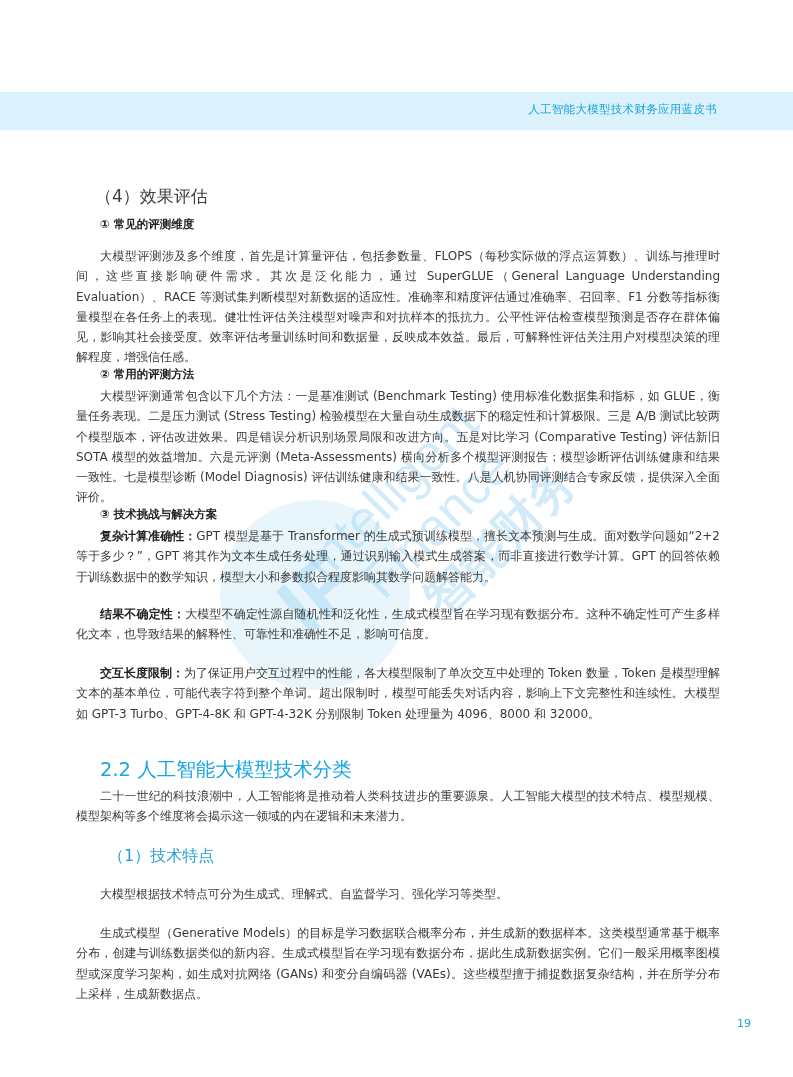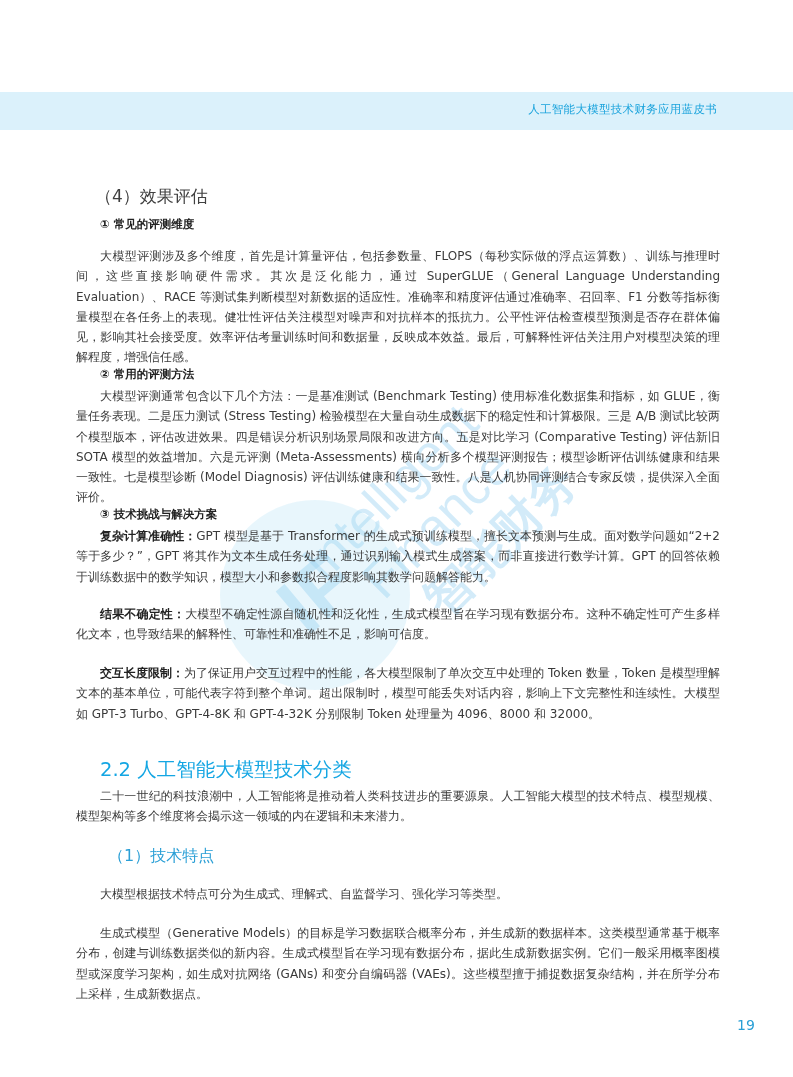--- a/index.html
+++ b/index.html
@@ -26,21 +26,21 @@
     color: #3a3a3a; text-align: justify; text-indent: 24px; margin: 0;
   }
   .para b { color: #222; }
   .h2 {
     position: absolute; left: 100px; top: 745px; font-size: 19.5px; font-weight: normal; color: #14a6e3; margin-top: 11px;
   }
   .h3 {
     position: absolute; left: 108px; top: 846px; font-size: 16px; color: #2a9fd6;
   }
   .page-num {
-    position: absolute; left: 737px; top: 1017px; font-size: 14px; color: #2a9fd6;
+    position: absolute; left: 737px; top: 1017px; font-size: 11px; color: #2a9fd6;
   }
   .watermark {
     position: absolute; left: 220px; top: 360px; width: 400px; height: 340px; pointer-events: none;
   }
 </style>
 </head>
 <body>
 
 <div class="header-band"></div>
 <div class="header-title">人工智能大模型技术财务应用蓝皮书</div>

